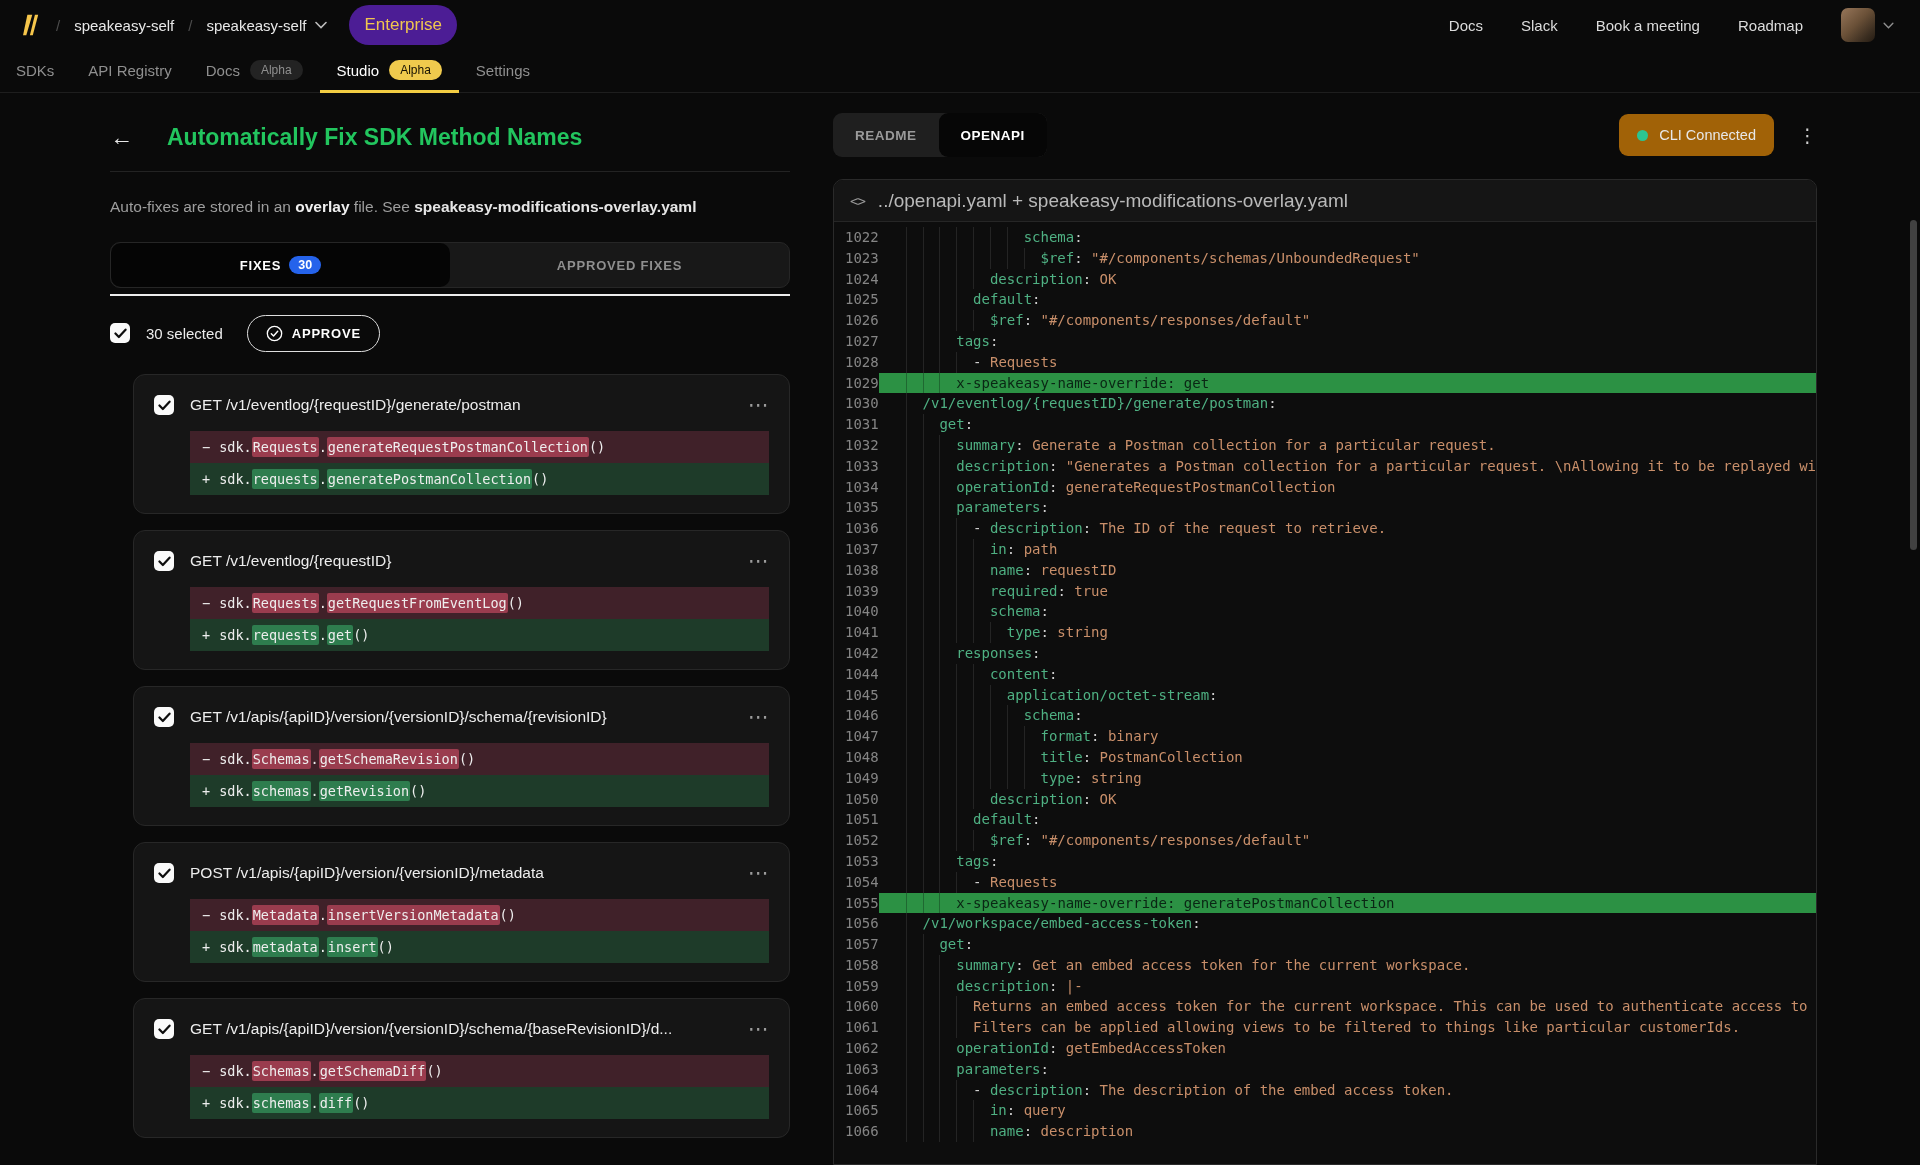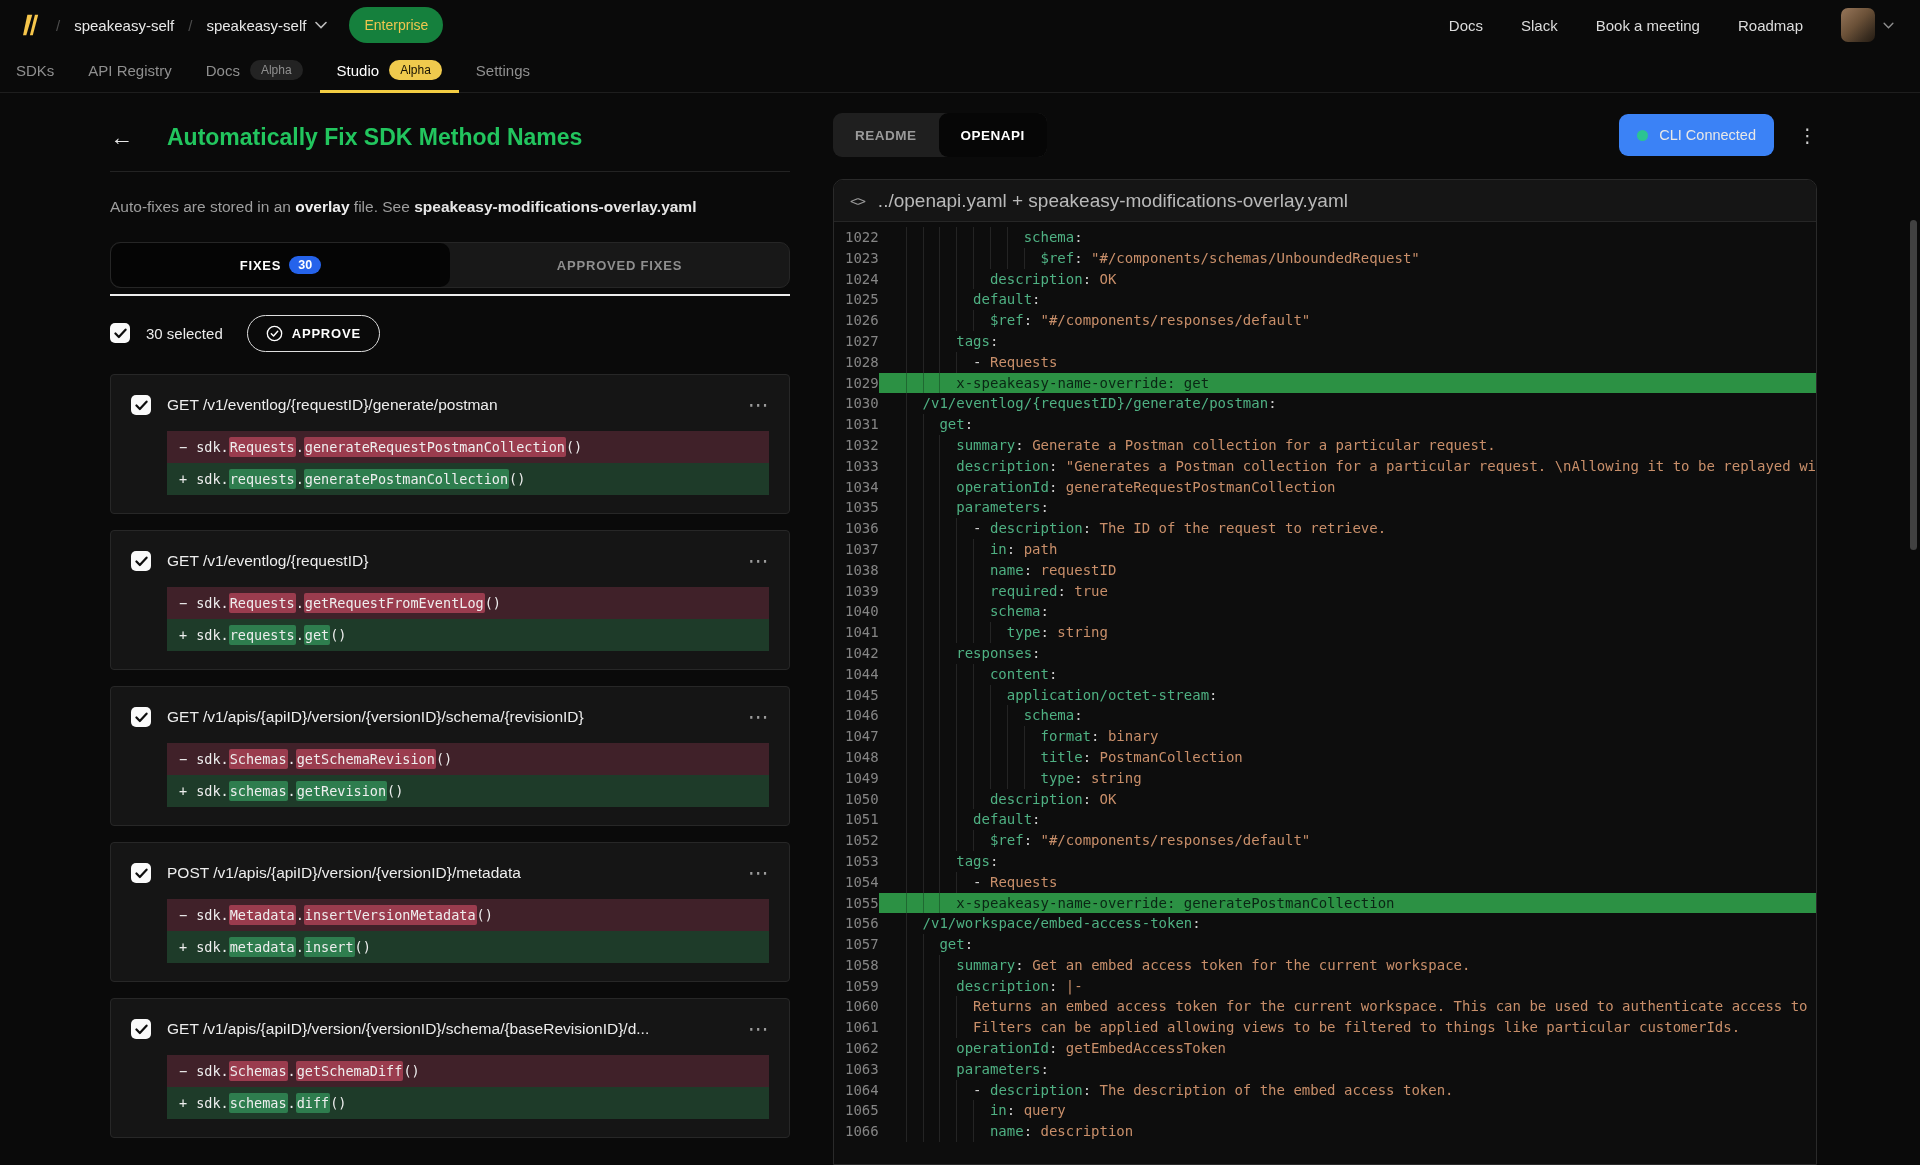--- a/index.html
+++ b/index.html
@@ -12,21 +12,21 @@
   a { text-decoration:none; color:inherit; }
   button { background:none; border:none; color:inherit; font-family:inherit; cursor:pointer; }
 
   
   .topbar { height:50px; display:flex; align-items:center; justify-content:space-between; padding:0 26px 0 16px; }
   .topbar-left { display:flex; align-items:center; gap:14px; }
   .logo { display:flex; align-items:center; }
   .crumb-sep { color:#4d4d4d; font-size:15px; }
   .crumb { color:#e8e8e8; font-size:15px; }
   .workspace { display:flex; align-items:center; gap:9px; font-size:15px; color:#e8e8e8; }
-  .ent-badge { background:#15803d; color:#f0c64f; font-size:14px; padding:10px 15px; border-radius:999px; margin-left:8px; }
+  .ent-badge { background:#4c1d95; color:#f0c64f; font-size:17px; padding:10px 15px; border-radius:999px; margin-left:8px; }
   .topbar-right { display:flex; align-items:center; gap:38px; }
   .top-link { color:#dcdcdc; font-size:15px; }
   .avatar-wrap { display:flex; align-items:center; gap:8px; }
   .avatar { width:34px; height:34px; border-radius:7px; background:linear-gradient(135deg,#97765a 0%,#6b5138 45%,#3a2d20 80%,#241b12 100%); }
 
   
   .nav { height:43px; display:flex; align-items:stretch; padding:0 16px; border-bottom:1px solid #1e1e1e; }
   .nav-item { display:flex; align-items:center; gap:10px; padding:0 17px; color:#8f8f8f; font-size:15px; border-bottom:3px solid transparent; margin-bottom:-1px; }
   .nav-item:first-child { padding-left:0; }
   .nav-item.active { color:#ffffff; border-bottom-color:#f3cd43; }
@@ -52,39 +52,39 @@
   .tab.active { background:#050505; color:#ffffff; border-radius:10px; }
   .count-badge { background:#2563eb; color:#fff; font-size:12.5px; font-weight:700; padding:2px 9px; border-radius:999px; letter-spacing:0; }
   .white-line { height:2px; background:#ededed; margin-top:6px; }
 
   .sel-row { margin-top:18px; display:flex; align-items:center; gap:16px; height:38px; }
   .checkbox { width:20px; height:20px; border-radius:5px; background:#fafafa; display:flex; align-items:center; justify-content:center; flex:none; }
   .sel-label { font-size:15px; color:#ececec; }
   .approve-btn { display:flex; align-items:center; gap:9px; border:1px solid #dedede; border-radius:999px; padding:9px 18px; color:#fff; font-size:13px; font-weight:700; letter-spacing:0.8px; margin-left:8px; }
 
   .cards { margin-top:22px; display:flex; flex-direction:column; gap:16px; }
-  .card { background:#151515; border:1px solid #272727; border-radius:4px; padding:20px 20px 18px; }
+  .card { background:#151515; border:1px solid #272727; border-radius:12px; padding:20px 20px 18px;margin-left:23px; }
   .card-head { display:flex; align-items:center; gap:16px; }
   .card-title { font-size:15.5px; color:#ededed; font-weight:500; flex:1; white-space:nowrap; overflow:hidden; }
   .card-menu { color:#9c9c9c; font-size:21px; line-height:0.5; }
   .diffs { margin-top:16px; margin-left:36px; }
   .diff-row { font-family:"DejaVu Sans Mono",monospace; font-size:13.5px; height:32px; display:flex; align-items:center; padding:0 12px; color:#eeeeee; white-space:pre; }
   .diff-row.del { background:#402129; }
   .diff-row.add { background:#1e3b29; }
   .diff-row .sign { margin-right:9px; }
   .diff-row.del .tok { background:#9a3c4e; border-radius:2px; padding:2px 1px; }
   .diff-row.add .tok { background:#2e7d4e; border-radius:2px; padding:2px 1px; }
 
   
   .rp-top { display:flex; align-items:center; height:44px; }
   .rp-tabs { display:flex; background:#1f1f1f; border-radius:9px; overflow:hidden; height:44px; }
   .rp-tab { display:flex; align-items:center; padding:0 22px; font-size:13.5px; font-weight:700; letter-spacing:0.5px; color:#9a9a9a; }
   .rp-tab.active { background:#060606; color:#fff; border-radius:9px; }
   .rp-spacer { flex:1; }
-  .cli-pill { display:flex; align-items:center; gap:11px; background:#3b82f6; border-radius:9px; padding:0 18px; height:42px; font-size:14.5px; color:#e8e8e8; }
+  .cli-pill { display:flex; align-items:center; gap:11px; background:#a16207; border-radius:9px; padding:0 18px; height:42px; font-size:14.5px; color:#e8e8e8; }
   .cli-dot { width:11px; height:11px; border-radius:50%; background:#2bc492; }
   .kebab { margin-left:24px; color:#cfcfcf; font-size:19px; }
 
   .code-box { margin-top:22px; border:1px solid #2a2a2a; border-radius:10px 10px 0 0; overflow:hidden; height:calc(100% - 66px); background:#0d0d0d; display:flex; flex-direction:column; }
   .code-head { height:42px; flex:none; display:flex; align-items:center; gap:13px; padding:0 16px; background:#151515; border-bottom:1px solid #262626; }
   .code-icon { font-family:"DejaVu Sans Mono",monospace; color:#9a9a9a; font-size:14px; letter-spacing:-1px; }
   .fname { color:#b9b9b9; font-size:19px; }
   .code-lines { flex:1; overflow:hidden; padding-top:5px; }
   .code-line { display:flex; line-height:20.8px; font-family:"DejaVu Sans Mono",monospace; font-size:14px; white-space:pre; }
   .ln { flex:0 0 44px; padding-left:11px; color:#858585; }

